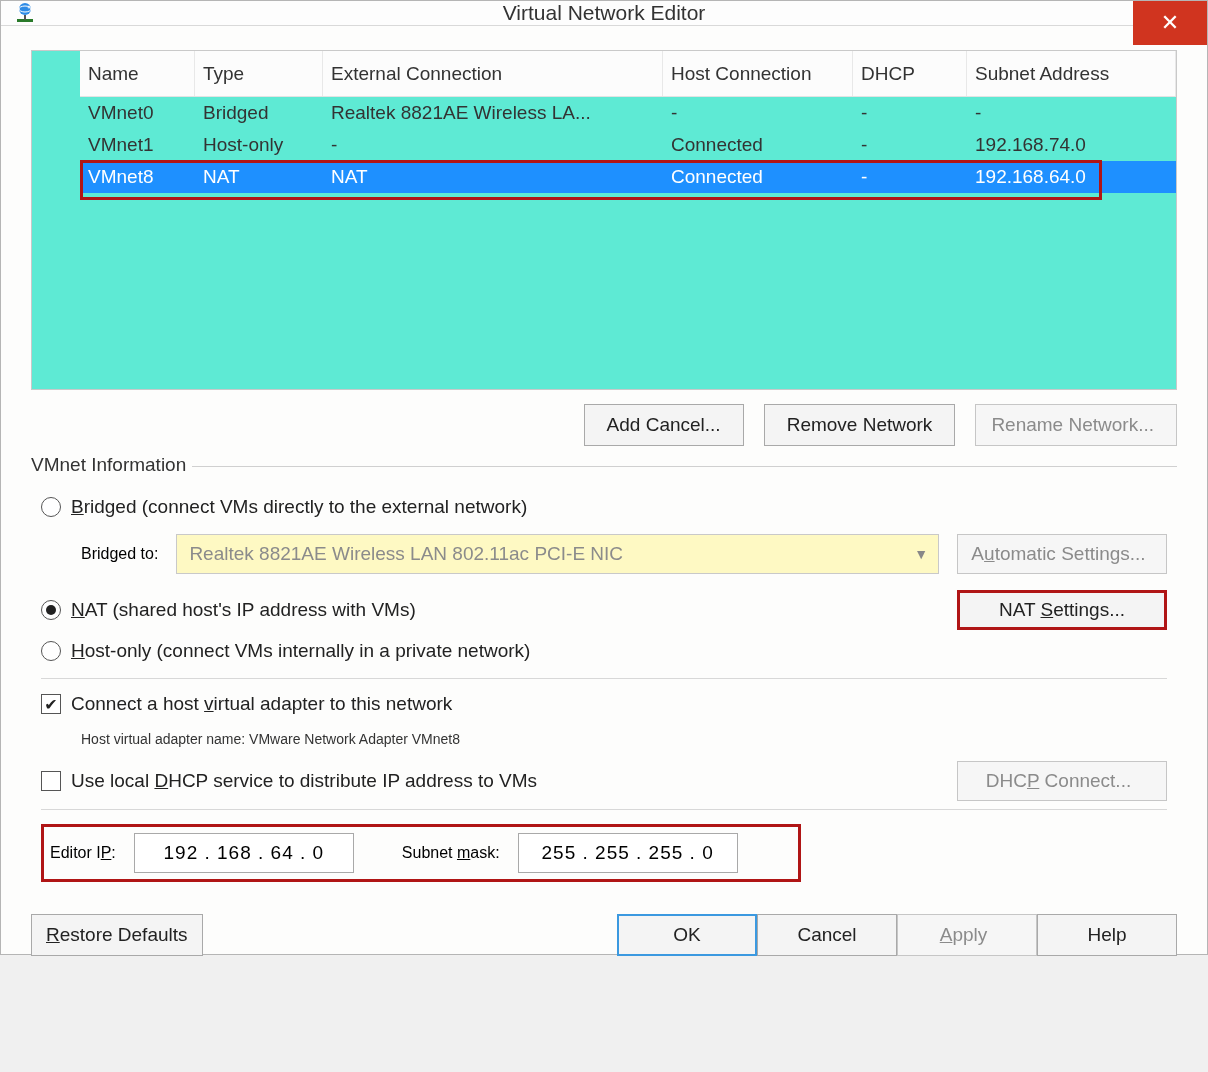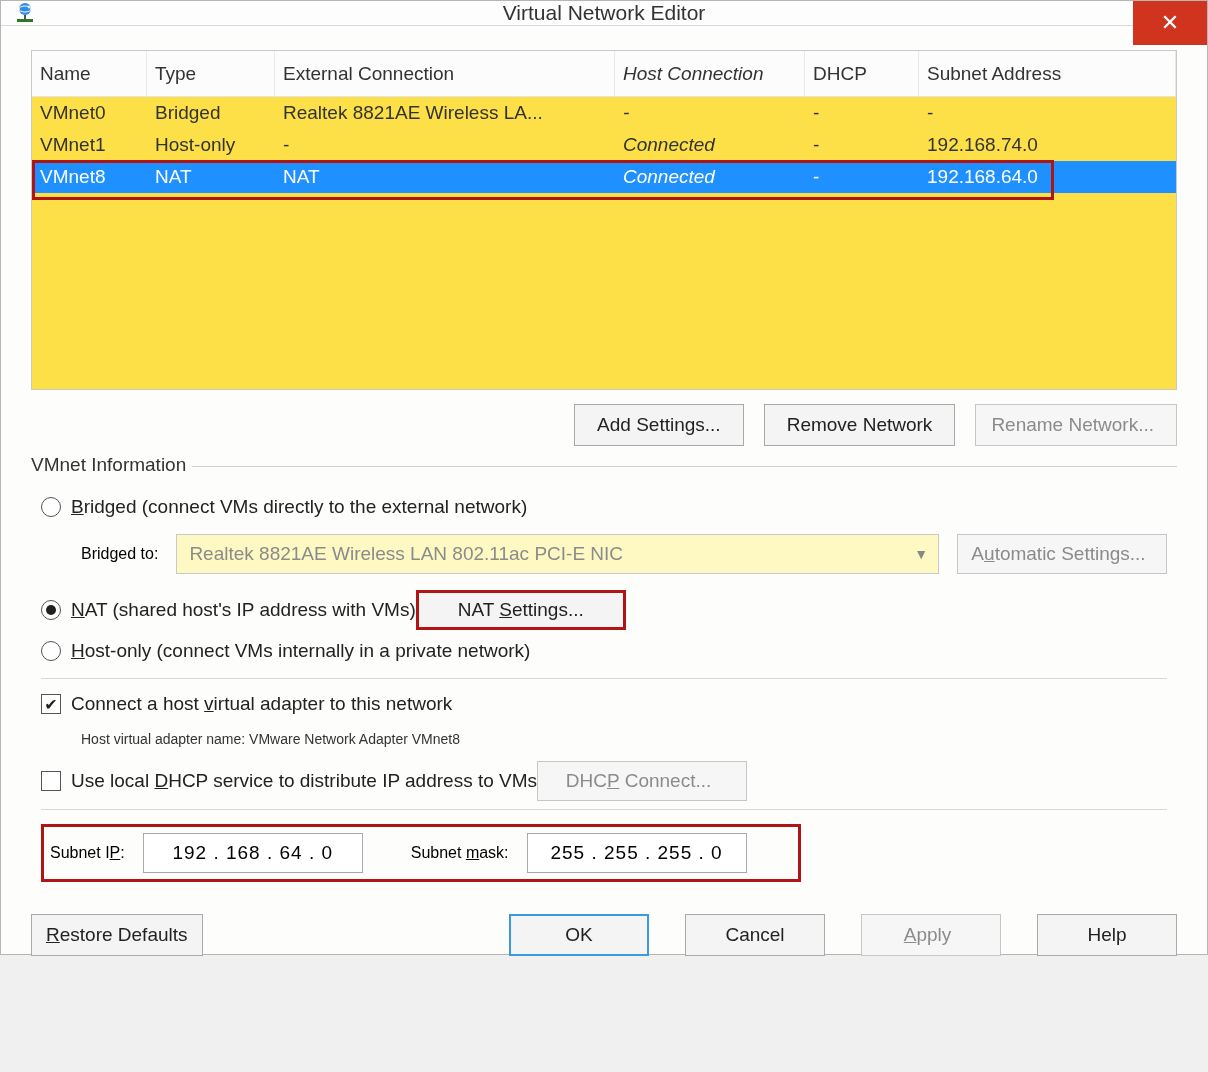--- a/index.html
+++ b/index.html
@@ -9,34 +9,34 @@
 
 
 .titlebar { height: 44px; background: #fdfdfd; display: flex; align-items: center; position: relative; border-bottom: 1px solid #d9d9d9; }
 .titlebar .icon { margin-left: 12px; width: 24px; height: 24px; }
 .titlebar .title { position: absolute; left: 50%; transform: translateX(-50%); font-size: 21px; color: #333; }
 .titlebar .close { position: absolute; right: 0; top: 0; width: 74px; height: 44px; background: #d0341f; color: #fff; display: flex; align-items: center; justify-content: center; font-size: 22px; }
 
 .content { flex: 1; padding: 24px 30px 18px 30px; display: flex; flex-direction: column; }
 
 
-.table-wrap { border: 1px solid #c9c9c9; background: #fde047; height: 340px; overflow: hidden; }
+.table-wrap { border: 1px solid #c9c9c9; background: #5eead4; height: 340px; overflow: hidden; padding-left: 48px; }
 .table-head { display: flex; height: 46px; align-items: center; border-bottom: 1px solid #e3e3e3; background: #fcfcfc; }
 .th { font-size: 19px; color: #333; padding-left: 8px; border-right: 1px solid #e8e8e8; height: 100%; display: flex; align-items: center; }
 .table-row { display: flex; height: 32px; align-items: center; }
 .td { font-size: 19px; color: #333; padding-left: 8px; white-space: nowrap; overflow: hidden; text-overflow: ellipsis; }
 .row-selected { background: #1e90ff; color: #fff; }
 .row-selected .td { color: #fff; }
 .row-selected-outline { position: relative; }
 .row-selected-outline::after { content:""; position:absolute; left:0; top:-1px; width: 1016px; height: 34px; border: 3px solid #b01515; pointer-events:none; }
 
 .col-name { width: 115px; }
 .col-type { width: 128px; }
 .col-ext  { width: 340px; }
-.col-host { width: 190px; font-style: italic; }
+.col-host { width: 190px; }
 .col-dhcp { width: 114px; }
 .col-subnet { flex: 1; }
 
 
 .btn-row { display: flex; gap: 20px; justify-content: flex-end; margin-top: 14px; }
 .btn { height: 42px; padding: 0 22px; font-size: 19px; background: #f4f4f4; border: 1px solid #a9a9a9; display:flex; align-items:center; justify-content:center; color:#222; white-space:nowrap; }
 .btn.disabled { color:#8b8b8b; background:#f6f6f6; border-color:#c6c6c6;padding-left:15px; }
 .btn.default { border: 2px solid #3b99e0; }
 .btn.hilite { border: 3px solid #b01515; }
 
@@ -57,25 +57,25 @@
 
 .right-btn { width:210px; height:40px; }
 
 .sep-line { border-top:1px solid #d8d8d8; margin:8px 0 14px 0; }
 
 .host-name { margin-left:40px; font-size:14px; color:#333; margin-bottom:14px; }
 
 .subnet-row { display:flex; align-items:center; gap:18px; margin-top:10px; padding:6px; border:3px solid #b01515; width:760px; }
 .ip-input { width:220px; height:40px; border:1px solid #a9a9a9; background:#fff; font-size:19px; display:flex; align-items:center; justify-content:center; letter-spacing:1px; }
 
-.footer { display:flex; align-items:center; margin-top:22px; gap:36px; }
+.footer { display:flex; align-items:center; margin-top:22px; gap:0; }
 .footer .spacer { flex:1; }
 .footer .btn { width:140px; }
 
-.row-flex-between { display:flex; align-items:center; }
+.row-flex-between { display:flex; align-items:center; justify-content:space-between; }
 </style>
 </head>
 <body>
 
 <div class="window">
 
   <div class="titlebar">
     <span class="icon">
       <svg viewBox="0 0 24 24" width="24" height="24">
         <circle cx="12" cy="8" r="6" fill="#2e8be6"></circle>
@@ -123,21 +123,21 @@
         <div class="td col-type">NAT</div>
         <div class="td col-ext">NAT</div>
         <div class="td col-host">Connected</div>
         <div class="td col-dhcp">-</div>
         <div class="td col-subnet">192.168.64.0</div>
       </div>
     </div>
 
     <div class="btn-row">
       <div class="btn">
-          <span>Add Settings...</span>
+          <span>Add Cancel...</span>
         </div>
       <div class="btn">
           <span>Remove Network</span>
         </div>
       <div class="btn disabled">
           <span>Rename Network...</span>
         </div>
     </div>
 
     <div class="fieldset">
@@ -191,21 +191,21 @@
           <span><span>Use local </span><span class="u">D</span><span>HCP service to distribute IP address to VMs</span></span>
         </div>
         <div class="btn disabled right-btn">
           <span><span>DHC</span><span class="u">P</span><span> Connect...</span></span>
         </div>
       </div>
 
       <div class="sep-line"></div>
 
       <div class="subnet-row">
-        <span><span>Subnet I</span><span class="u">P</span><span>:</span></span>
+        <span><span>Editor I</span><span class="u">P</span><span>:</span></span>
         <div class="ip-input">
             <span>192 . 168 .  64  .  0</span>
           </div>
         <span style="margin-left:30px;"><span>Subnet </span><span class="u">m</span><span>ask:</span></span>
         <div class="ip-input">
             <span>255 . 255 . 255 .  0</span>
           </div>
       </div>
     </div>
 

